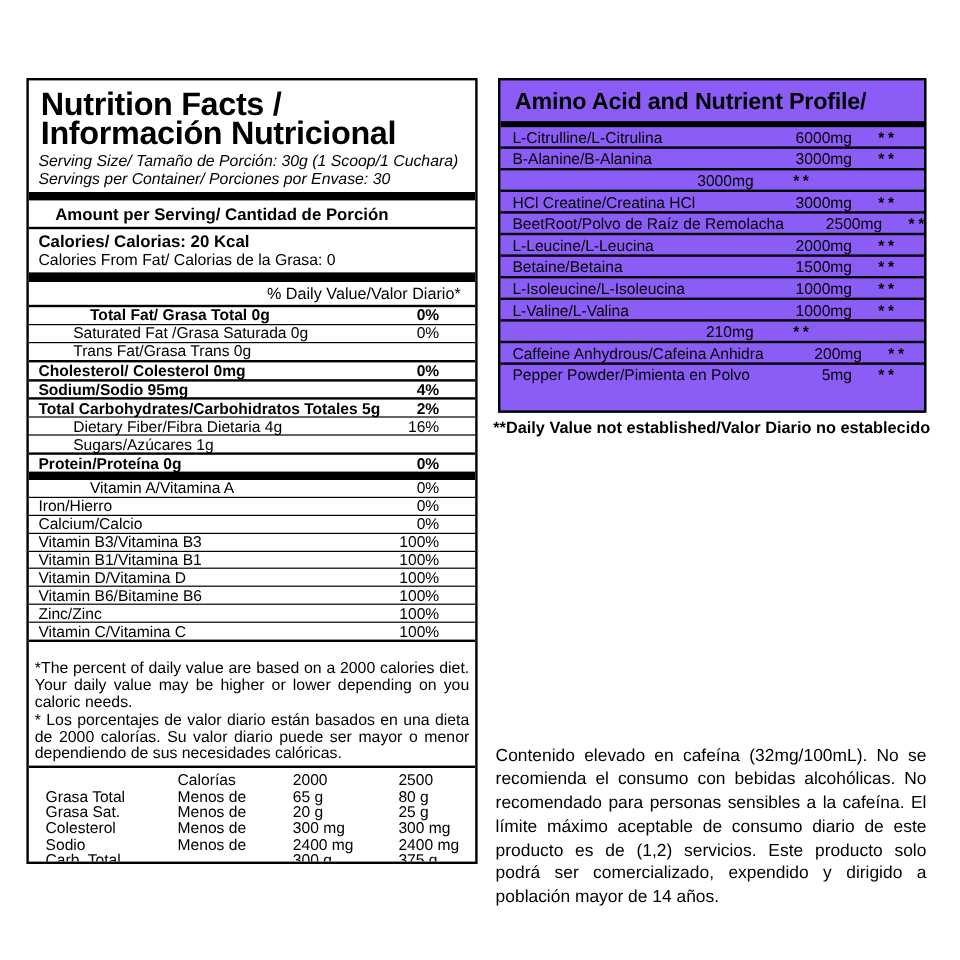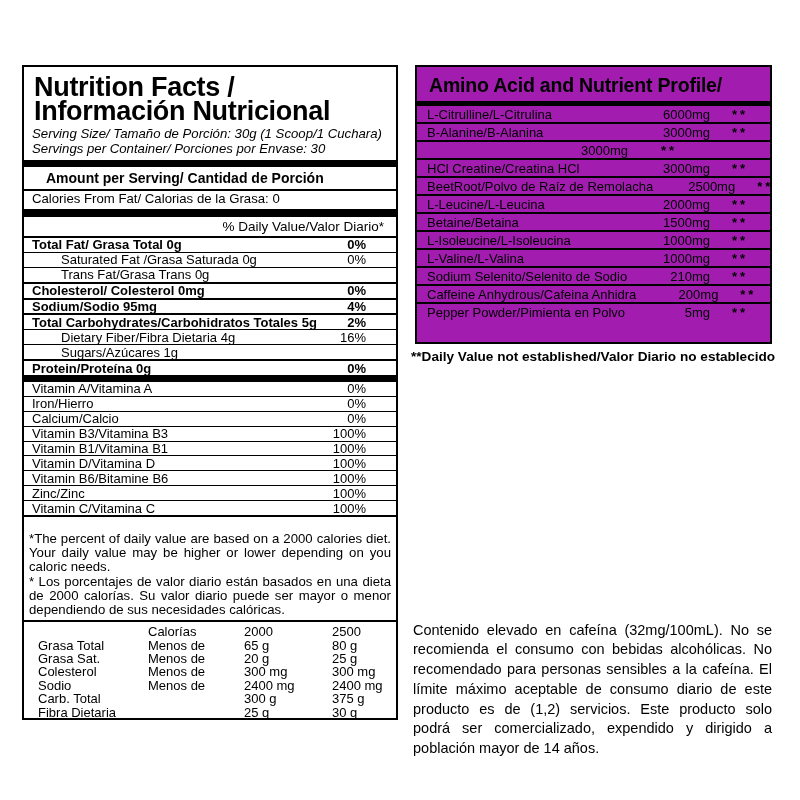--- a/index.html
+++ b/index.html
@@ -18,36 +18,36 @@
   .nf-serving{font-size:13.2px;line-height:14.5px;padding:1px 0 4px 8px;font-style:italic;}
   .bar{background:#000;}
   .h7{height:7px}.h8{height:8px}
   .nf-amount{font-size:14px;font-weight:bold;padding:4px 0 3px 22px;border-bottom:2px solid #000;line-height:15px;}
   .nf-cal{font-size:14px;font-weight:bold;padding:3px 0 0 8px;line-height:15px;}
   .nf-calfat{font-size:13.2px;padding:0 0 3px 8px;line-height:15px;}
   .nf-dvh{font-size:13.5px;font-weight:normal;text-align:right;padding:3px 12px 2px 0;
     border-bottom:2px solid #000;line-height:14px;}
   .rows .row{display:flex;justify-content:space-between;align-items:center;
     height:13.9px;font-size:13px;border-top:1px solid #000;}
-  .rows .row:first-child{border-top:none;}
+  .rows .row:first-child{border-top:none;padding-left:43px;}
   .row.b{font-weight:bold;}
   .row.b + .row.b, .row + .row.b{border-top-width:2px;}
   .rows .row:first-child.b{border-top:none;}
   .row .lbl{padding-left:8px;white-space:nowrap;}
   .row.ind .lbl{padding-left:37px;font-weight:normal;}
   .row .pct{padding-right:30px;}
   .vrows .row{height:13.9px;font-weight:normal;}
   .footnote{font-size:13.2px;line-height:14.2px;text-align:justify;
     padding:15px 5px 3px 5px;border-top:2px solid #000;}
   .reftable{border-top:2px solid #000;padding:3px 0 2px 14px;font-size:13px;line-height:13.4px;}
   .reftable .tr{display:grid;grid-template-columns:110px 96px 88px auto;}
   
   .ap-box{
     position:absolute;left:415px;top:65px;width:357px;height:279px;
-    border:2px solid #000;box-sizing:border-box;background:#a21caf;overflow:hidden;
+    border:2px solid #000;box-sizing:border-box;background:#8b5cf6;overflow:hidden;
   }
   .ap-title{font-weight:bold;font-size:19.5px;line-height:23px;letter-spacing:-0.2px;
     padding:7px 0 4px 12px;border-bottom:5px solid #000;}
   .arows .arow{display:grid;grid-template-columns:1fr 82px 60px;align-items:center;
     height:16px;border-top:2px solid #000;font-size:13px;}
   .arows .arow:first-child{border-top:none;}
   .arow .al{padding-left:10px;white-space:nowrap;}
   .arow .aa{text-align:right;}
   .arow .adv{text-align:center;font-weight:bold;letter-spacing:3px;font-size:13px;}
   .ap-foot{
@@ -67,20 +67,21 @@
   <div class="nf-title">
     <div>Nutrition Facts /</div>
     <div>Información Nutricional</div>
   </div>
   <div class="nf-serving">
     <div>Serving Size/ Tamaño de Porción: 30g (1 Scoop/1 Cuchara)</div>
     <div>Servings per Container/ Porciones por Envase: 30</div>
   </div>
   <div class="bar h7"></div>
   <div class="nf-amount">Amount per Serving/ Cantidad de Porción</div>
+  <div class="nf-cal">Calories/ Calorias: 20 Kcal</div>
   <div class="nf-calfat">Calories From Fat/ Calorias de la Grasa: 0</div>
   <div class="bar h8"></div>
   <div class="nf-dvh">% Daily Value/Valor Diario*</div>
 
   <div class="rows">
     <div class="row b">
       <span class="lbl">Total Fat/ Grasa Total 0g</span>
       <span class="pct">0%</span>
     </div>
     <div class="row ind">
@@ -253,21 +254,20 @@
       <span class="al">L-Isoleucine/L-Isoleucina</span>
       <span class="aa">1000mg</span>
       <span class="adv">**</span>
     </div>
     <div class="arow">
       <span class="al">L-Valine/L-Valina</span>
       <span class="aa">1000mg</span>
       <span class="adv">**</span>
     </div>
     <div class="arow">
-      <span class="al">Sodium Selenito/Selenito de Sodio</span>
       <span class="aa">210mg</span>
       <span class="adv">**</span>
     </div>
     <div class="arow">
       <span class="al">Caffeine Anhydrous/Cafeina Anhidra</span>
       <span class="aa">200mg</span>
       <span class="adv">**</span>
     </div>
     <div class="arow">
       <span class="al">Pepper Powder/Pimienta en Polvo</span>

